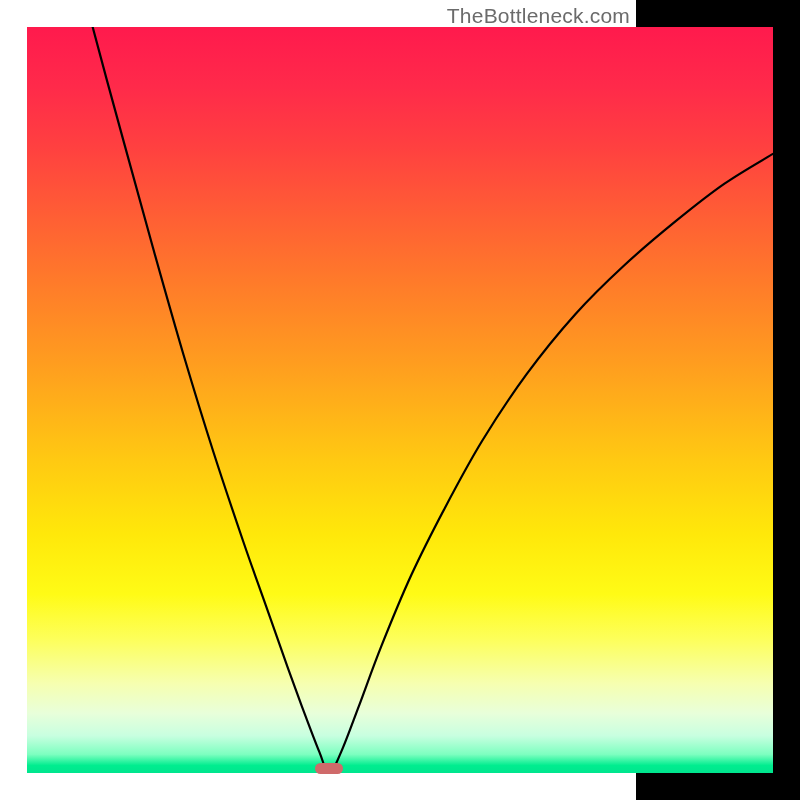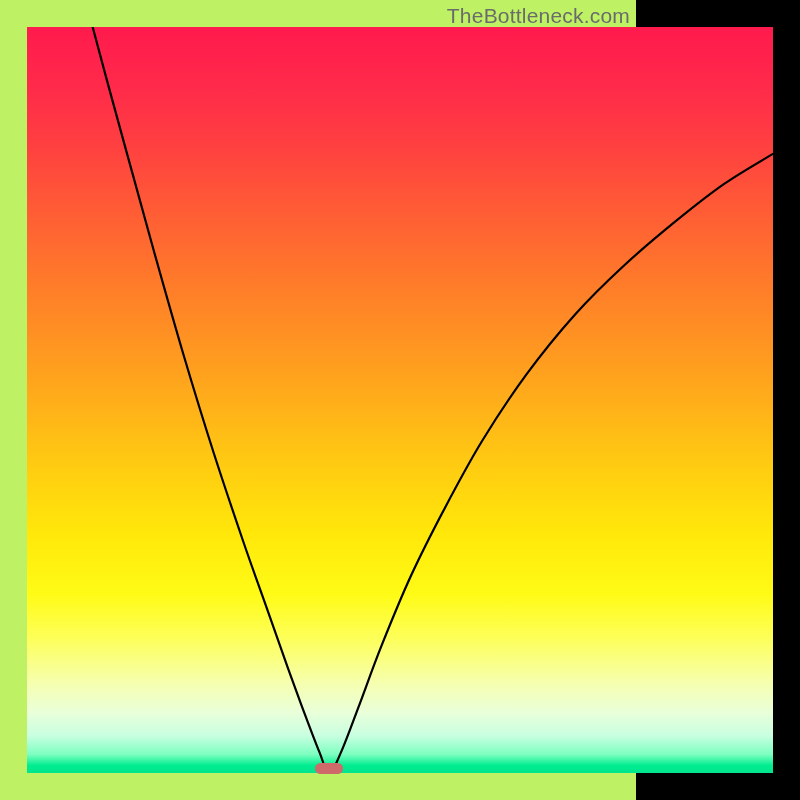--- a/index.html
+++ b/index.html
@@ -1,21 +1,21 @@
 <!DOCTYPE html>
 <html><head>
 <meta charset="utf-8">
 <style>
   * { margin: 0; padding: 0; box-sizing: border-box; }
   html, body { width: 800px; height: 800px; overflow: hidden; background: #000; }
   .frame {
     position: relative;
     width: 636px;
     height: 800px;
-    background: #bef264;
+    background: #ffffff;
   }
   .plot {
     position: absolute;
     left: 27px;
     top: 27px;
     width: 746px;
     height: 746px;
     background: linear-gradient(to bottom,
       #ff1a4d 0%,
       #ff2a4a 8%,

